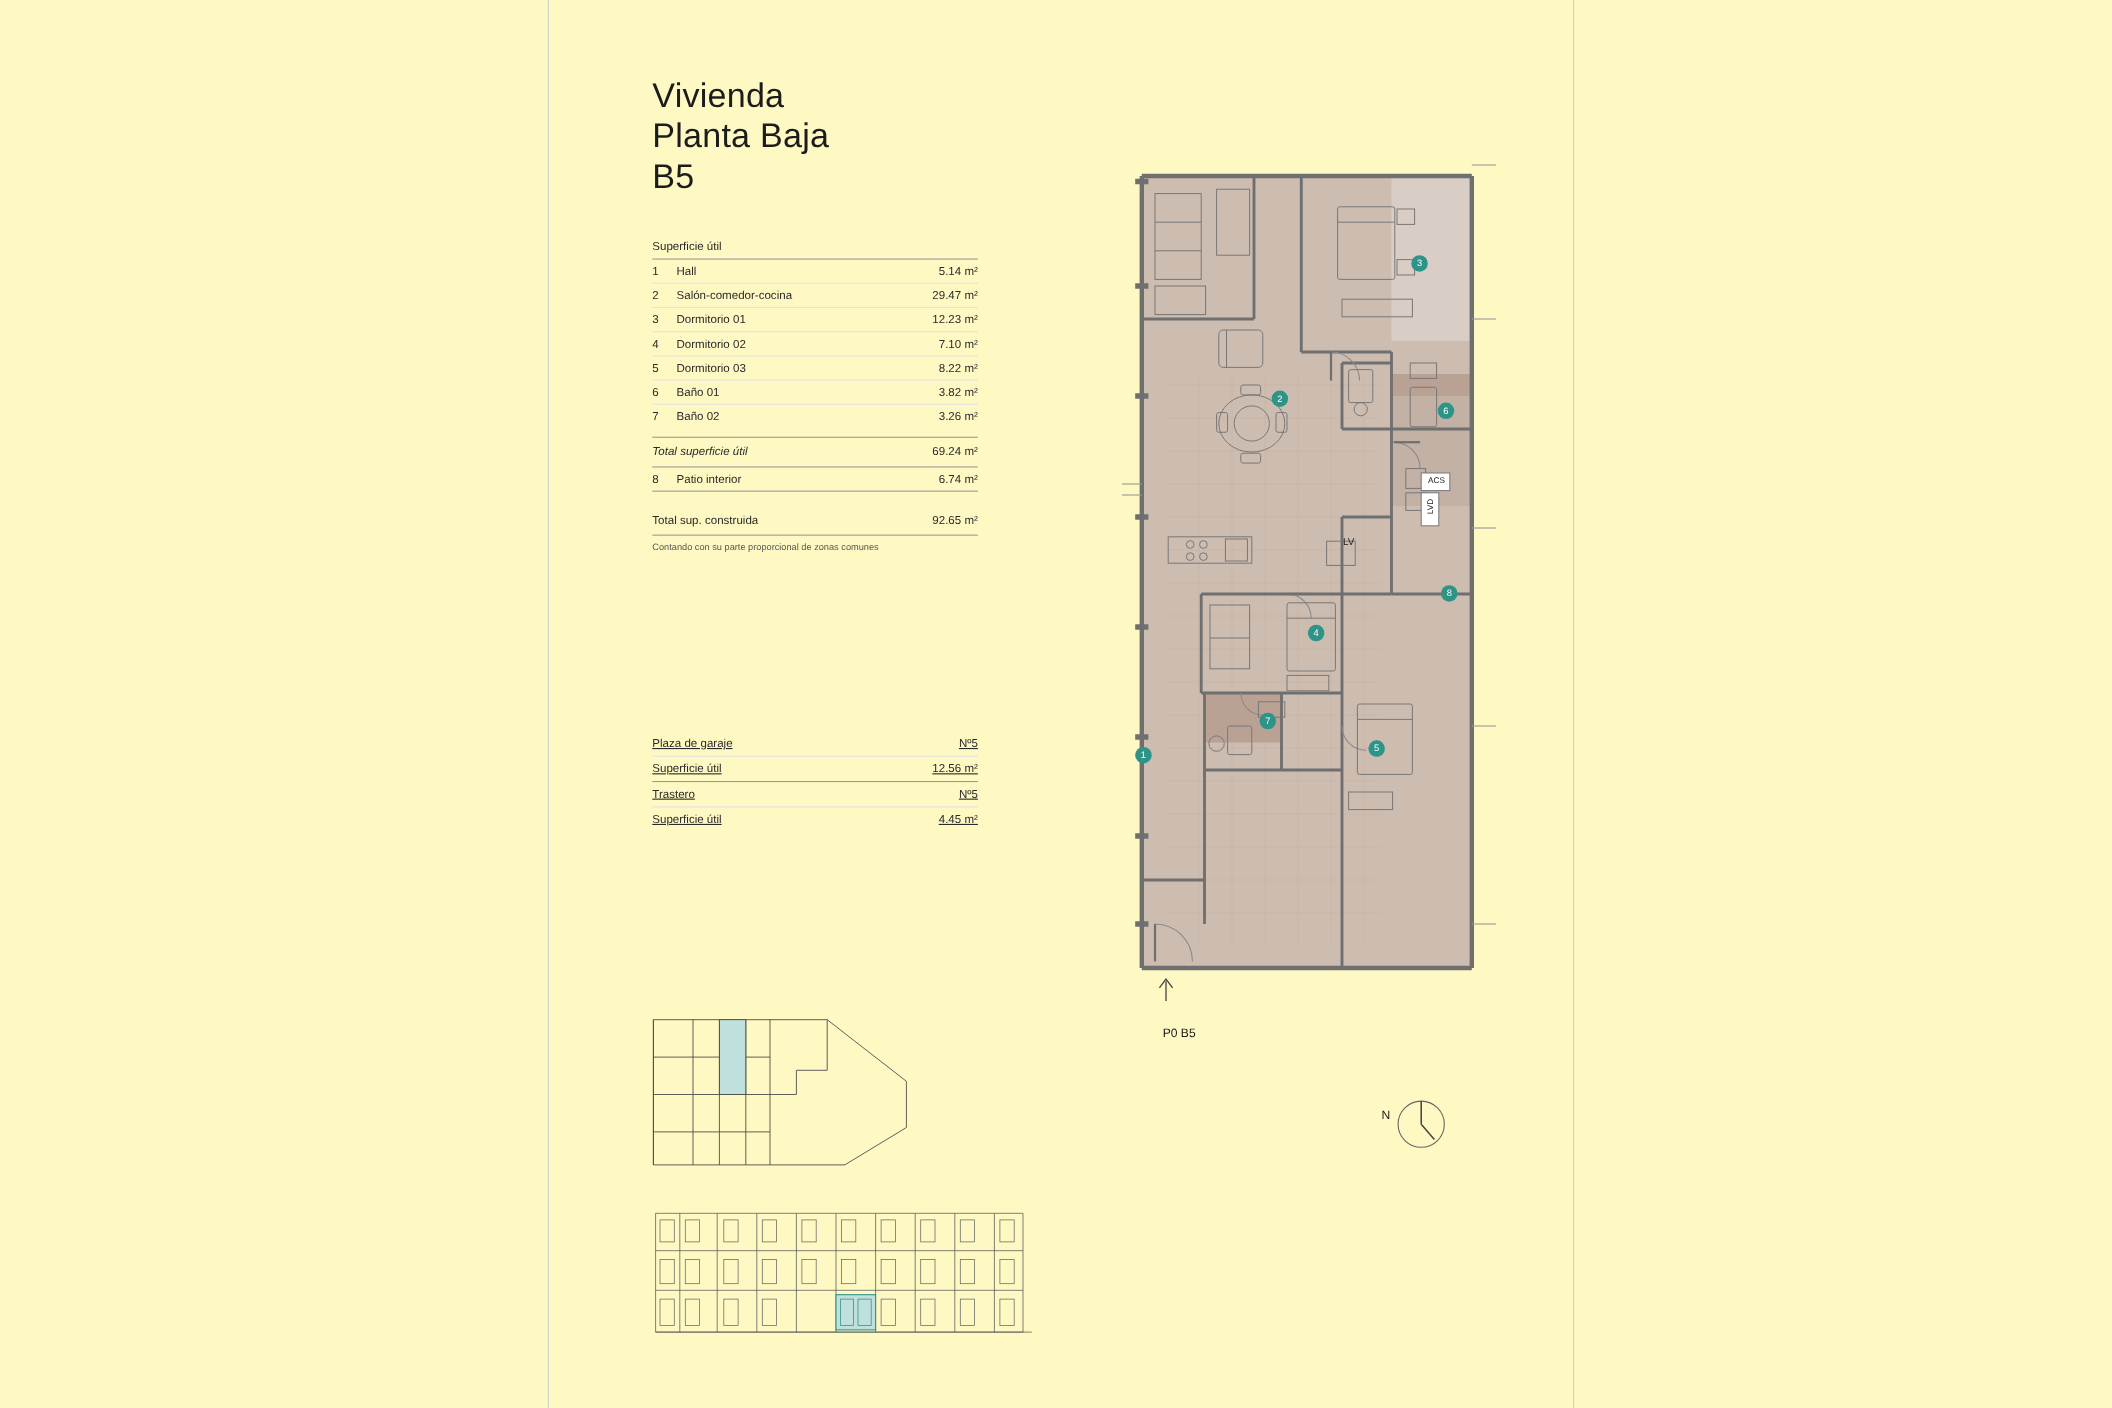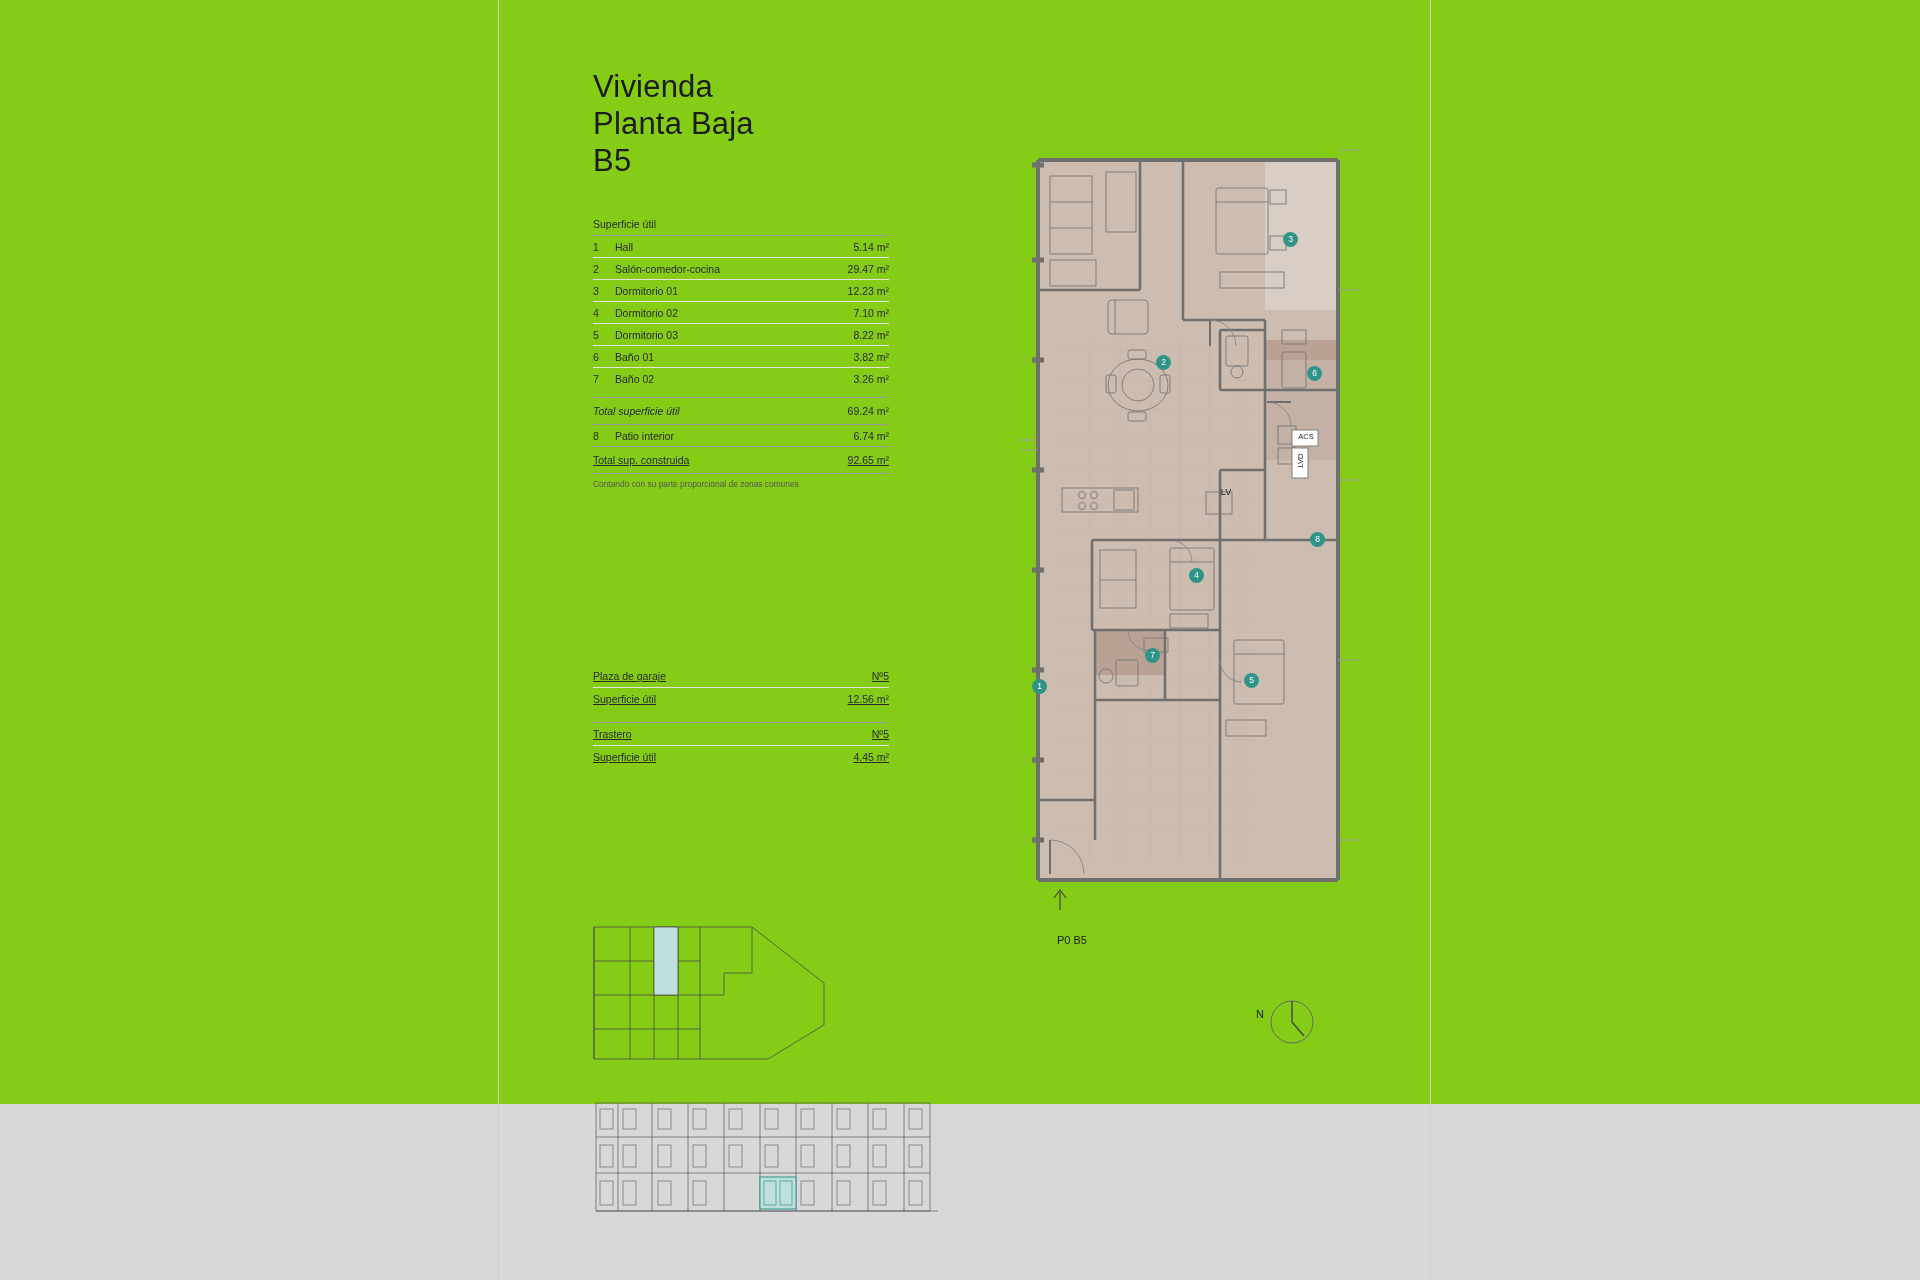--- a/index.html
+++ b/index.html
@@ -10,22 +10,22 @@
   body {
     width: 1920px;
     height: 1280px;
     font-family: "Liberation Sans", sans-serif;
     overflow: hidden;
   }
   .page {
     position: absolute;
     left: 0; top: 0;
     width: 1920px;
-    height: 1104px;
-    background: #84cc16;
+    height: 1280px;
+    background: #fef9c3;
   }
   
   .sheet-rule {
     position: absolute;
     top: 0;
     width: 1px;
     height: 1280px;
     background: #cfcfcf;
   }
   .sheet-rule.left { left: 498px; }
@@ -82,24 +82,23 @@
     border-top: 1px solid #9a9a9a;
     border-bottom: 1px solid #9a9a9a;
     padding-top: 7px;
     padding-bottom: 7px;
     margin-top: 8px;
   }
   .row.total .lbl { padding-left: 0; font-style: italic; }
   .row.total2 {
     border-top: 1px solid #9a9a9a;
     border-bottom: 1px solid #9a9a9a;
-    padding-top: 7px;
+    padding-top: 20px;
     padding-bottom: 7px;
     margin-top: 0px;
-    text-decoration: underline;
   }
   .note {
     font-size: 8.4px;
     color: #555;
     padding-top: 4px;
     line-height: 12px;
   }
 
   
   .extras {
@@ -253,21 +252,21 @@
 
   <div class="extras">
     <div class="erow rule-bot">
       <span>Plaza de garaje</span>
       <span class="eval">Nº5</span>
     </div>
     <div class="erow">
       <span>Superficie útil</span>
       <span class="eval">12.56 m²</span>
     </div>
-    <div class="erow rule-top rule-bot" style="margin-top:12px">
+    <div class="erow rule-top rule-bot" style="">
       <span>Trastero</span>
       <span class="eval">Nº5</span>
     </div>
     <div class="erow">
       <span>Superficie útil</span>
       <span class="eval">4.45 m²</span>
     </div>
   </div>
 
   <div class="keyplan">

